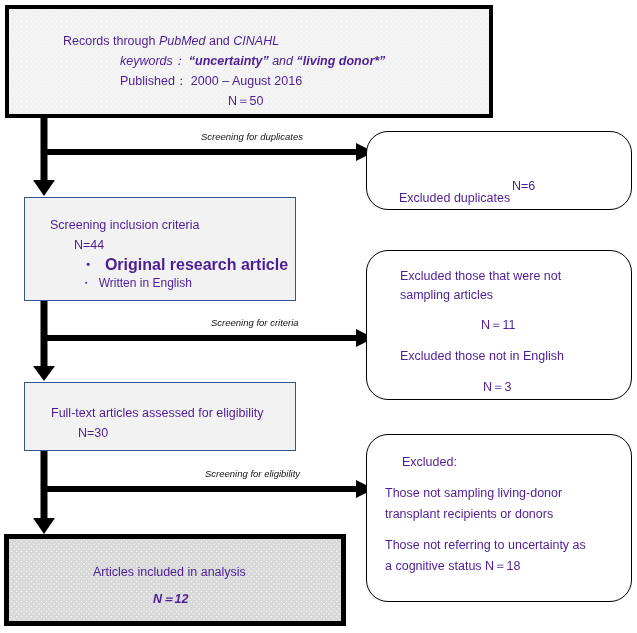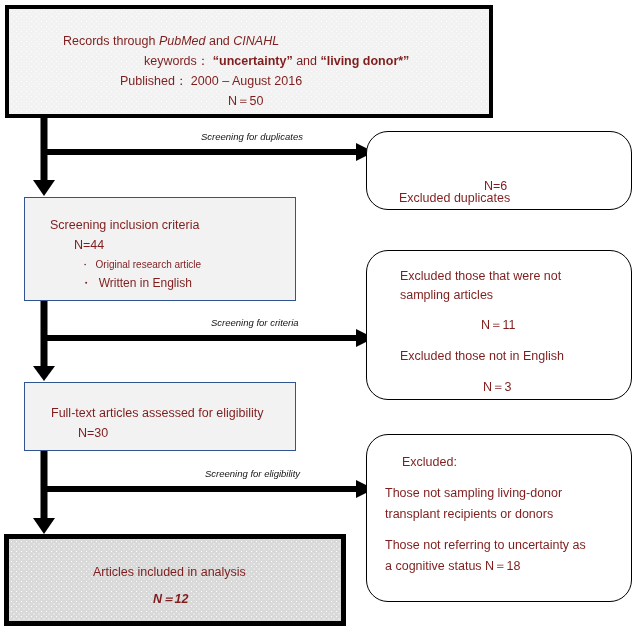--- a/index.html
+++ b/index.html
@@ -77,21 +77,21 @@
   }
   .node-excl-dup  { left: 366px; top: 131px; width: 266px; height: 79px; }
   .node-excl-orig { left: 366px; top: 250px; width: 266px; height: 150px; }
   .node-excl-samp { left: 366px; top: 434px; width: 266px; height: 168px; }
 
   
   .txt {
     position: absolute;
     font-size: 12.5px;
     line-height: 20px;
-    color: #7f1d1d;
+    color: #4c1d95;
     white-space: pre;
   }
 
   .italic   { font-style: italic; }
   .bold     { font-weight: bold; }
   .boldital { font-weight: bold; font-style: italic; }
 
   .edge-label {
     position: absolute;
     font-size: 9.5px;
@@ -150,41 +150,41 @@
     </g>
 
     <g>
       <line x1="44" y1="489" x2="358" y2="489" stroke="#000000" stroke-width="6"></line>
       <path d="M356,480 L374,489 L356,498 z" fill="#000000"></path>
     </g>
   </svg>
 
   <div class="node node-records"></div>
   <div class="txt" style="left:63px; top:31px;"><span>Records through </span><span class="italic">PubMed</span><span> and </span><span class="italic">CINAHL</span></div>
-  <div class="txt" style="left:144px; top:51px;"><span>keywords： </span><span class="bold">“uncertainty”</span><span> and </span><span class="bold">“living donor*”</span></div>
+  <div class="txt" style="left:120px; top:51px;font-style:italic;"><span>keywords： </span><span class="bold">“uncertainty”</span><span> and </span><span class="bold">“living donor*”</span></div>
   <div class="txt" style="left:120px; top:71px;">Published： 2000 – August 2016</div>
   <div class="txt" style="left:228px; top:91px;">N＝50</div>
 
   <div class="node node-screening"></div>
   <div class="txt" style="left:50px; top:215px;">Screening inclusion criteria</div>
   <div class="txt" style="left:74px; top:235px;text-align:center;">N=44</div>
-  <div class="txt bullet-row" style="left:80px; top:255px; font-size:10px;">・  Original research article</div>
+  <div class="txt bullet-row" style="left:80px; top:255px; font-size:16px;font-weight:bold;">・  Original research article</div>
   <div class="txt bullet-row" style="left:80px; top:273px; font-size:12px;">・  Written in English</div>
 
   <div class="node node-fulltext"></div>
   <div class="txt" style="left:51px; top:403px;">Full-text articles assessed for eligibility</div>
   <div class="txt" style="left:78px; top:423px;">N=30</div>
 
   <div class="node node-included"></div>
   <div class="txt" style="left:93px; top:562px;">Articles included in analysis</div>
   <div class="txt boldital" style="left:153px; top:589px;">N＝12</div>
 
   <div class="node node-rounded node-excl-dup"></div>
   <div class="txt" style="left:399px; top:144px;margin-top:44px;">Excluded duplicates</div>
-  <div class="txt" style="left:484px; top:176px;">N=6</div>
+  <div class="txt" style="left:512px; top:176px;">N=6</div>
 
   <div class="node node-rounded node-excl-orig"></div>
   <div class="txt" style="left:400px; top:266px;">Excluded those that were not</div>
   <div class="txt" style="left:400px; top:285px;">sampling articles</div>
   <div class="txt" style="left:481px; top:315px;">N＝11</div>
   <div class="txt" style="left:400px; top:346px;">Excluded those not in English</div>
   <div class="txt" style="left:483px; top:377px;">N＝3</div>
 
   <div class="node node-rounded node-excl-samp"></div>
   <div class="txt" style="left:402px; top:452px;">Excluded:</div>

